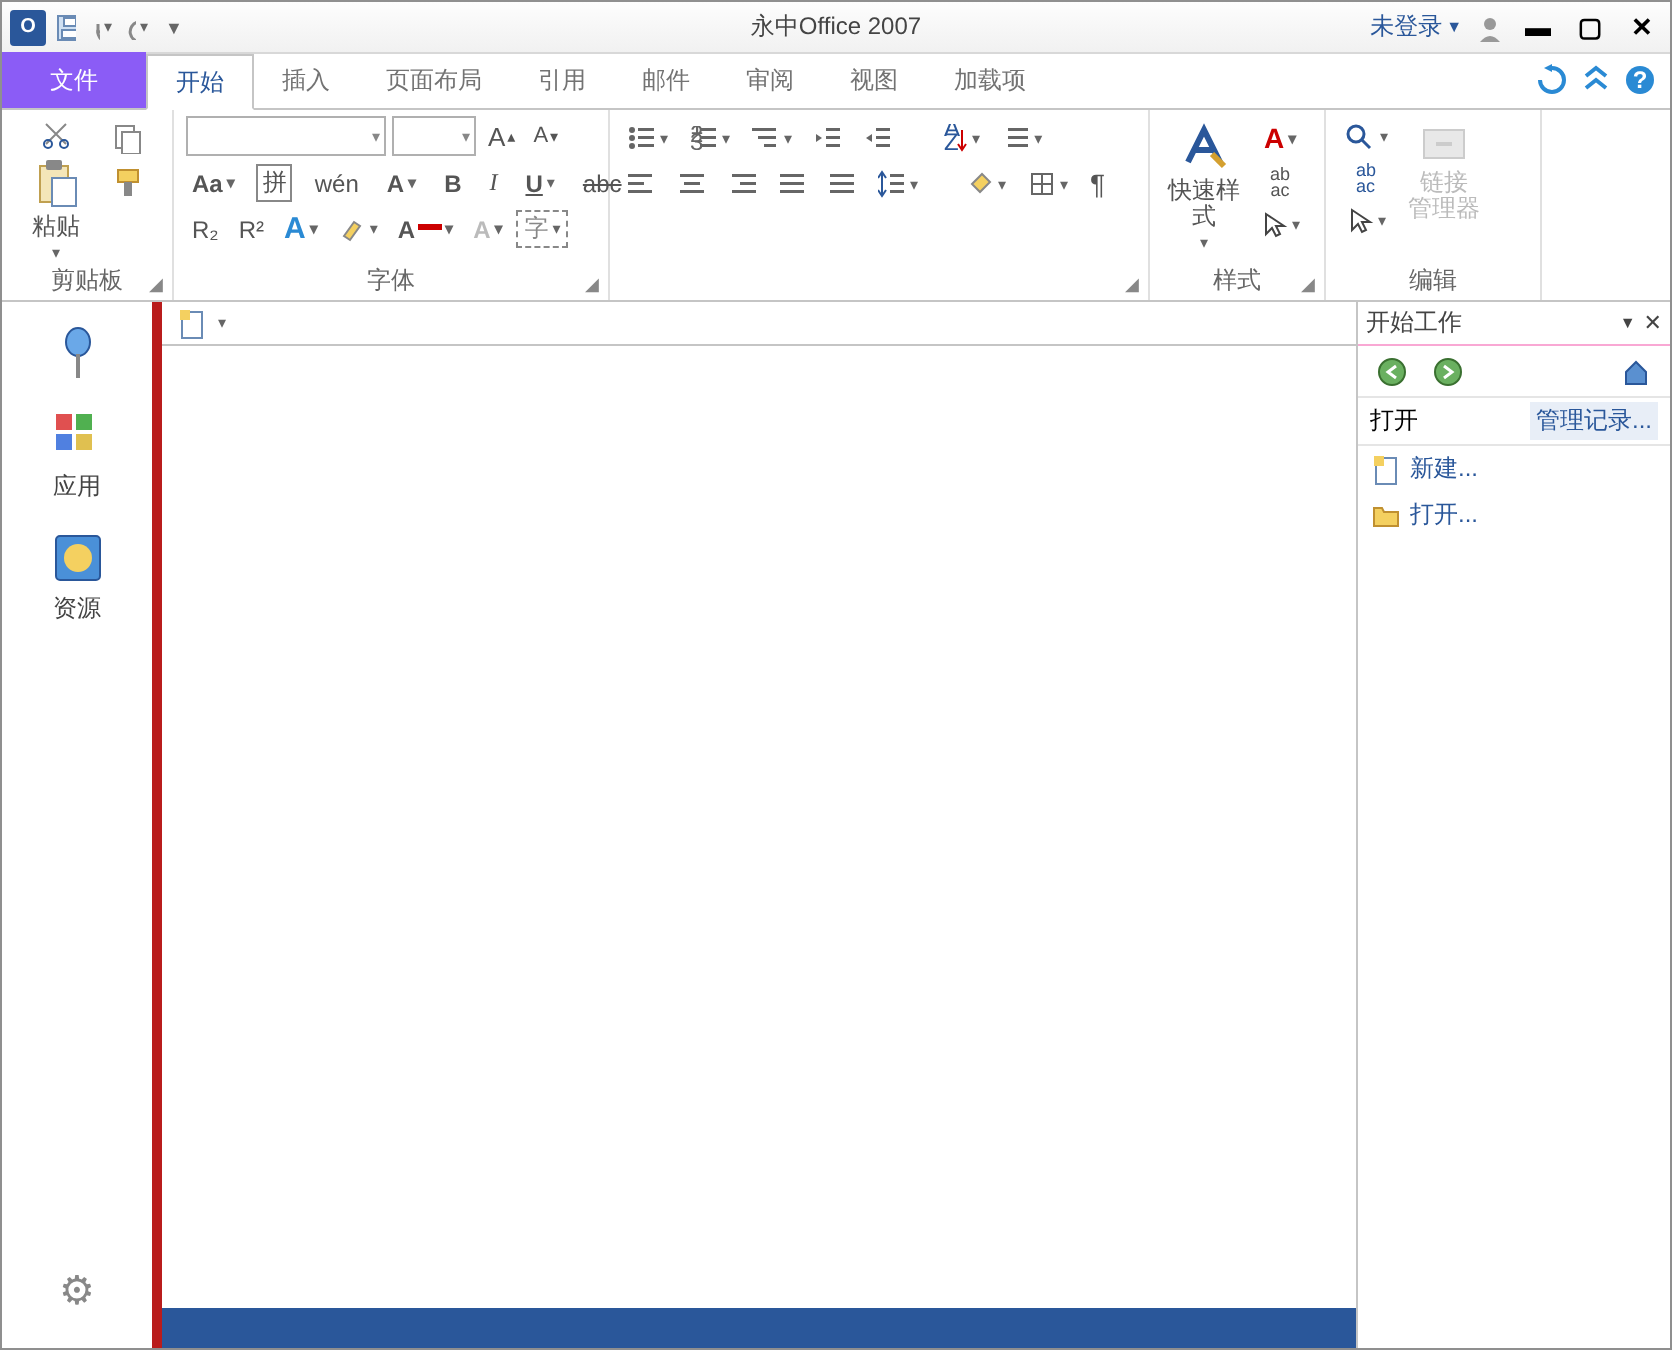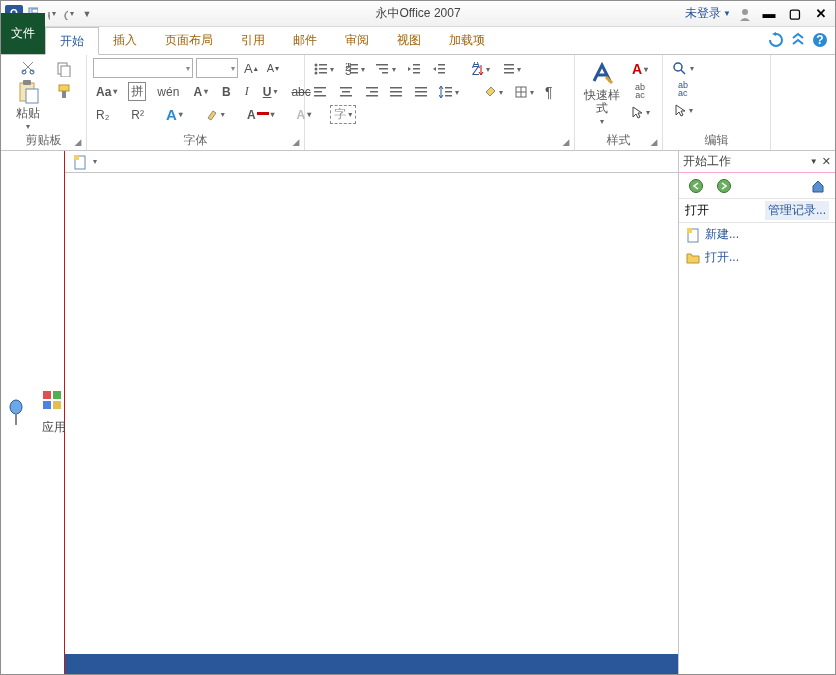--- a/index.html
+++ b/index.html
@@ -6,40 +6,40 @@
 body{background:#fff;width:836px;height:675px;overflow:hidden;border:1px solid #8f8f8f;position:relative}
 .titlebar{height:26px;background:linear-gradient(#fdfdfd,#f1f1f1);display:flex;align-items:center;padding:0 4px;border-bottom:1px solid #d8d8d8}
 .tb-left{display:flex;gap:2px;align-items:center}
 .ic{width:16px;height:16px;display:inline-flex;align-items:center;justify-content:center}
 .app-icon{width:18px;height:18px;background:#2a579a;border-radius:2px;display:flex;align-items:center;justify-content:center;color:#fff;font-weight:bold;font-size:10px}
 .title{position:absolute;left:50%;transform:translateX(-50%);color:#444}
 .tb-right{margin-left:auto;display:flex;align-items:center;gap:6px}
 .login{color:#2a579a;display:flex;align-items:center;gap:2px}
 .wbtn{width:20px;height:16px;display:flex;align-items:center;justify-content:center;font-weight:bold;font-size:13px}
 .ribbon-tabs{height:28px;display:flex;align-items:flex-end;border-bottom:1px solid #c5c5c5;background:#fff;padding-left:0}
-.file-tab{background:#14532d;color:#fff;padding:6px 10px;height:41px;display:flex;align-items:center}
-.rtab{padding:6px 14px;color:#a16207;cursor:pointer;height:28px;display:flex;align-items:center}
+.file-tab{background:#8b5cf6;color:#fff;padding:6px 24px;height:28px;display:flex;align-items:center}
+.rtab{padding:6px 14px;color:#737373;cursor:pointer;height:28px;display:flex;align-items:center}
 .rtab.active{color:#2a579a;border:1px solid #c5c5c5;border-bottom:1px solid #fff;margin-bottom:-1px;background:#fff}
 .ribbon-right{margin-left:auto;display:flex;gap:4px;padding-right:6px;align-items:center;height:28px}
 .rr-ic{width:18px;height:18px;display:flex;align-items:center;justify-content:center}
 .ribbon{height:96px;background:#fff;border-bottom:1px solid #c5c5c5;display:flex}
 .group{border-right:1px solid #e0e0e0;padding:3px 6px 2px 6px;display:flex;flex-direction:column;position:relative}
 .group-label{text-align:center;color:#666;font-size:12px;height:16px;line-height:16px}
 .group-body{flex:1;display:flex;gap:4px;align-items:flex-start}
 .dlglnch{position:absolute;right:2px;bottom:2px;width:12px;height:12px;color:#888;font-size:9px;display:flex;align-items:center;justify-content:center}
 .vcol{display:flex;flex-direction:column;gap:2px}
 .btn{display:inline-flex;align-items:center;justify-content:center;padding:1px 3px;color:#555;gap:1px}
 .sel{border:1px solid #b0b0b0;height:20px;background:#fff;display:flex;align-items:center;padding:0 2px;color:#888}
 .sel .arr{margin-left:auto;font-size:8px}
 .big{flex-direction:column;width:42px;text-align:center;gap:2px}
 .big .lbl{font-size:12px;color:#555;line-height:13px}
 .dis{color:#bbb}
 .dis .lbl{color:#bbb}
 .main{display:flex;height:calc(100% - 150px)}
-.sidebar{width:64px;border-right:1px solid #b91c1c;display:flex;flex-direction:row;align-items:center;padding:8px 0;gap:6px}
+.sidebar{width:80px;border-right:5px solid #b91c1c;display:flex;flex-direction:column;align-items:center;padding:8px 0;gap:6px}
 .side-item{display:flex;flex-direction:column;align-items:center;gap:4px;padding:4px;cursor:pointer}
 .side-item .lbl{color:#444}
 .gear{margin-top:auto;margin-bottom:8px;font-size:20px;color:#888}
 .doc-area{flex:1;display:flex;flex-direction:column}
 .tabbar{height:22px;border-bottom:1px solid #c5c5c5;display:flex;align-items:center;padding:0 4px;gap:2px}
 .canvas{flex:1;background:#fff;position:relative}
 .statusbar{height:20px;background:#2a579a}
 .taskpane{width:157px;border-left:1px solid #c5c5c5;display:flex;flex-direction:column}
 .tp-head{height:22px;border-bottom:1px solid #f9a8d4;display:flex;align-items:center;padding:0 4px;color:#444}
 .tp-head .x{margin-left:4px;font-size:11px}
@@ -187,21 +187,21 @@
         <span class="btn" style="border:1px solid #888;padding:0 2px">拼</span>
         <span class="btn">wén</span>
         <span class="btn drop" style="font-weight:bold">A</span>
         <span class="btn" style="font-weight:bold">B</span>
         <span class="btn" style="font-style:italic;font-family:serif">I</span>
         <span class="btn drop">
             <b class="und">U</b>
           </span>
         <span class="btn" style="text-decoration:line-through">abc</span>
       </div>
-      <div style="display:flex;gap:16px;align-items:center">
+      <div style="display:flex;gap:4px;align-items:center">
         <span class="btn">R₂</span>
         <span class="btn">R²</span>
         <span class="btn drop" style="color:#2a8ad4;font-weight:bold;font-size:15px">A</span>
         <span class="btn drop">
             <svg width="14" height="14">
               <path d="M3 10 L8 3 L11 5 L6 12 Z" fill="#f4d060" stroke="#888"></path>
             </svg>
           </span>
         <span class="btn drop" style="font-weight:bold">A<span style="display:block;width:12px;height:3px;background:#c00;margin-top:-2px"></span></span>
         <span class="btn drop" style="color:#bbb;font-weight:bold">A</span>
@@ -371,20 +371,28 @@
               <path d="M9 9 L13 13" stroke="#2a579a" stroke-width="1.5"></path>
             </svg>
           </span>
         <span class="btn" style="font-size:9px;line-height:8px;color:#2a579a">ab<br>ac</span>
         <span class="btn drop">
             <svg width="14" height="14">
               <path d="M3 2 L3 12 L6 9 L8 13 L10 12 L8 8 L12 8 Z" fill="#fff" stroke="#444"></path>
             </svg>
           </span>
       </div>
+      <div class="btn big dis">
+        <svg width="28" height="24">
+            <rect x="4" y="6" width="20" height="14" fill="#e8e8e8" stroke="#ccc"></rect>
+            <path d="M10 13 L18 13" stroke="#ccc" stroke-width="2"></path>
+          </svg>
+        <span class="lbl" style="white-space:pre">链接
+管理器</span>
+      </div>
     </div>
     <div class="group-label">编辑</div>
   </div>
 </div>
 
 <div class="main">
   <div class="sidebar">
     <div class="side-item">
       <svg width="22" height="28">
           <ellipse cx="11" cy="8" rx="6" ry="7" fill="#6aa8e8" stroke="#2a579a"></ellipse>

